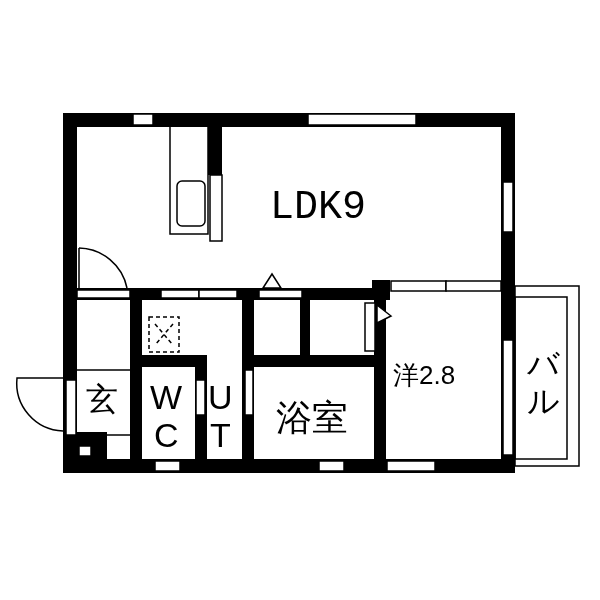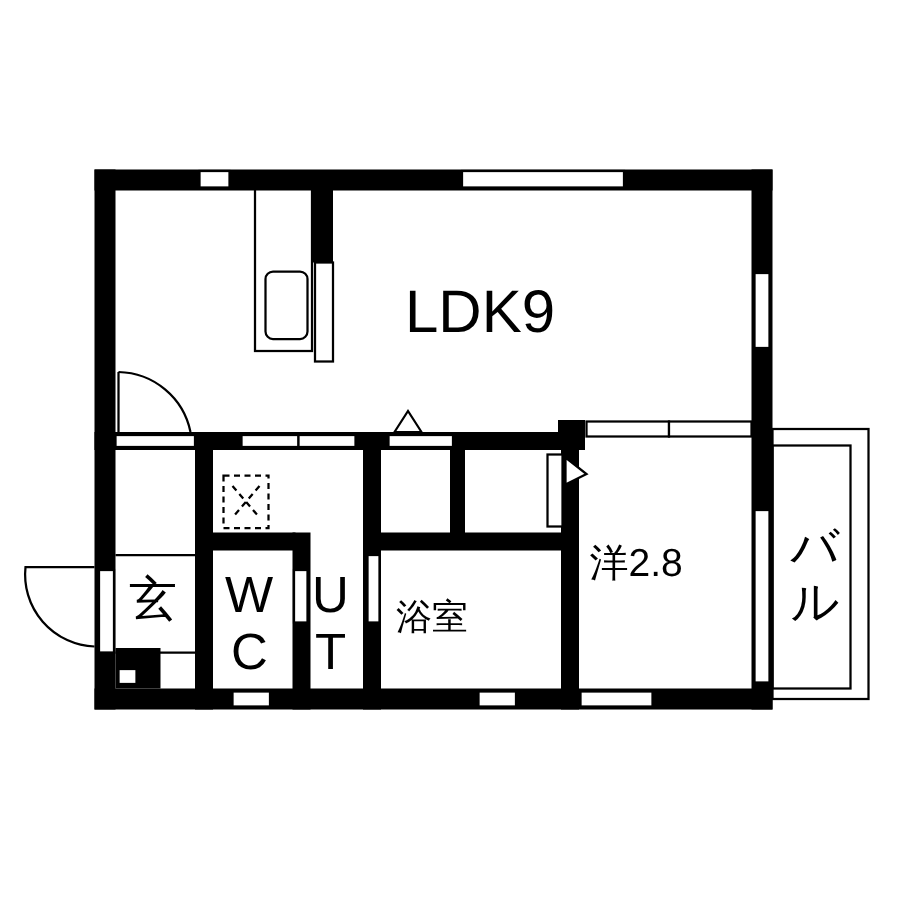--- a/index.html
+++ b/index.html
@@ -86,22 +86,22 @@
     <polygon points="263,288 272,274 281,288"></polygon>
     <polygon points="377,305 391,316 377,323"></polygon>
   </g>
 
   <g fill="none" stroke="#000" stroke-width="1.5">
     <rect x="515" y="286" width="64" height="180"></rect>
     <rect x="515" y="297" width="52" height="162"></rect>
   </g>
 </svg>
 
-<div class="lbl" style="left:270px;top:188px;font-size:40px;">LDK9</div>
+<div class="lbl" style="left:270px;top:188px;font-size:40px;font-family:Liberation Mono, monospace;">LDK9</div>
 <div class="lbl" style="left:393px;top:362px;font-size:26px;">洋2.8</div>
 <div class="lbl" style="left:527px;top:348px;font-size:32px;">バ</div>
 <div class="lbl" style="left:527px;top:385px;font-size:32px;">ル</div>
-<div class="lbl" style="left:264px;top:400px;font-size:24px;">浴室</div>
+<div class="lbl" style="left:276px;top:400px;font-size:36px;">浴室</div>
 <div class="lbl" style="left:86px;top:383px;font-size:32px;">玄</div>
 <div class="lbl" style="left:150px;top:380px;font-size:34px;">W</div>
 <div class="lbl" style="left:154px;top:418px;font-size:34px;">C</div>
 <div class="lbl" style="left:208px;top:380px;font-size:34px;">U</div>
 <div class="lbl" style="left:210px;top:418px;font-size:34px;">T</div>
 
 </body></html>

